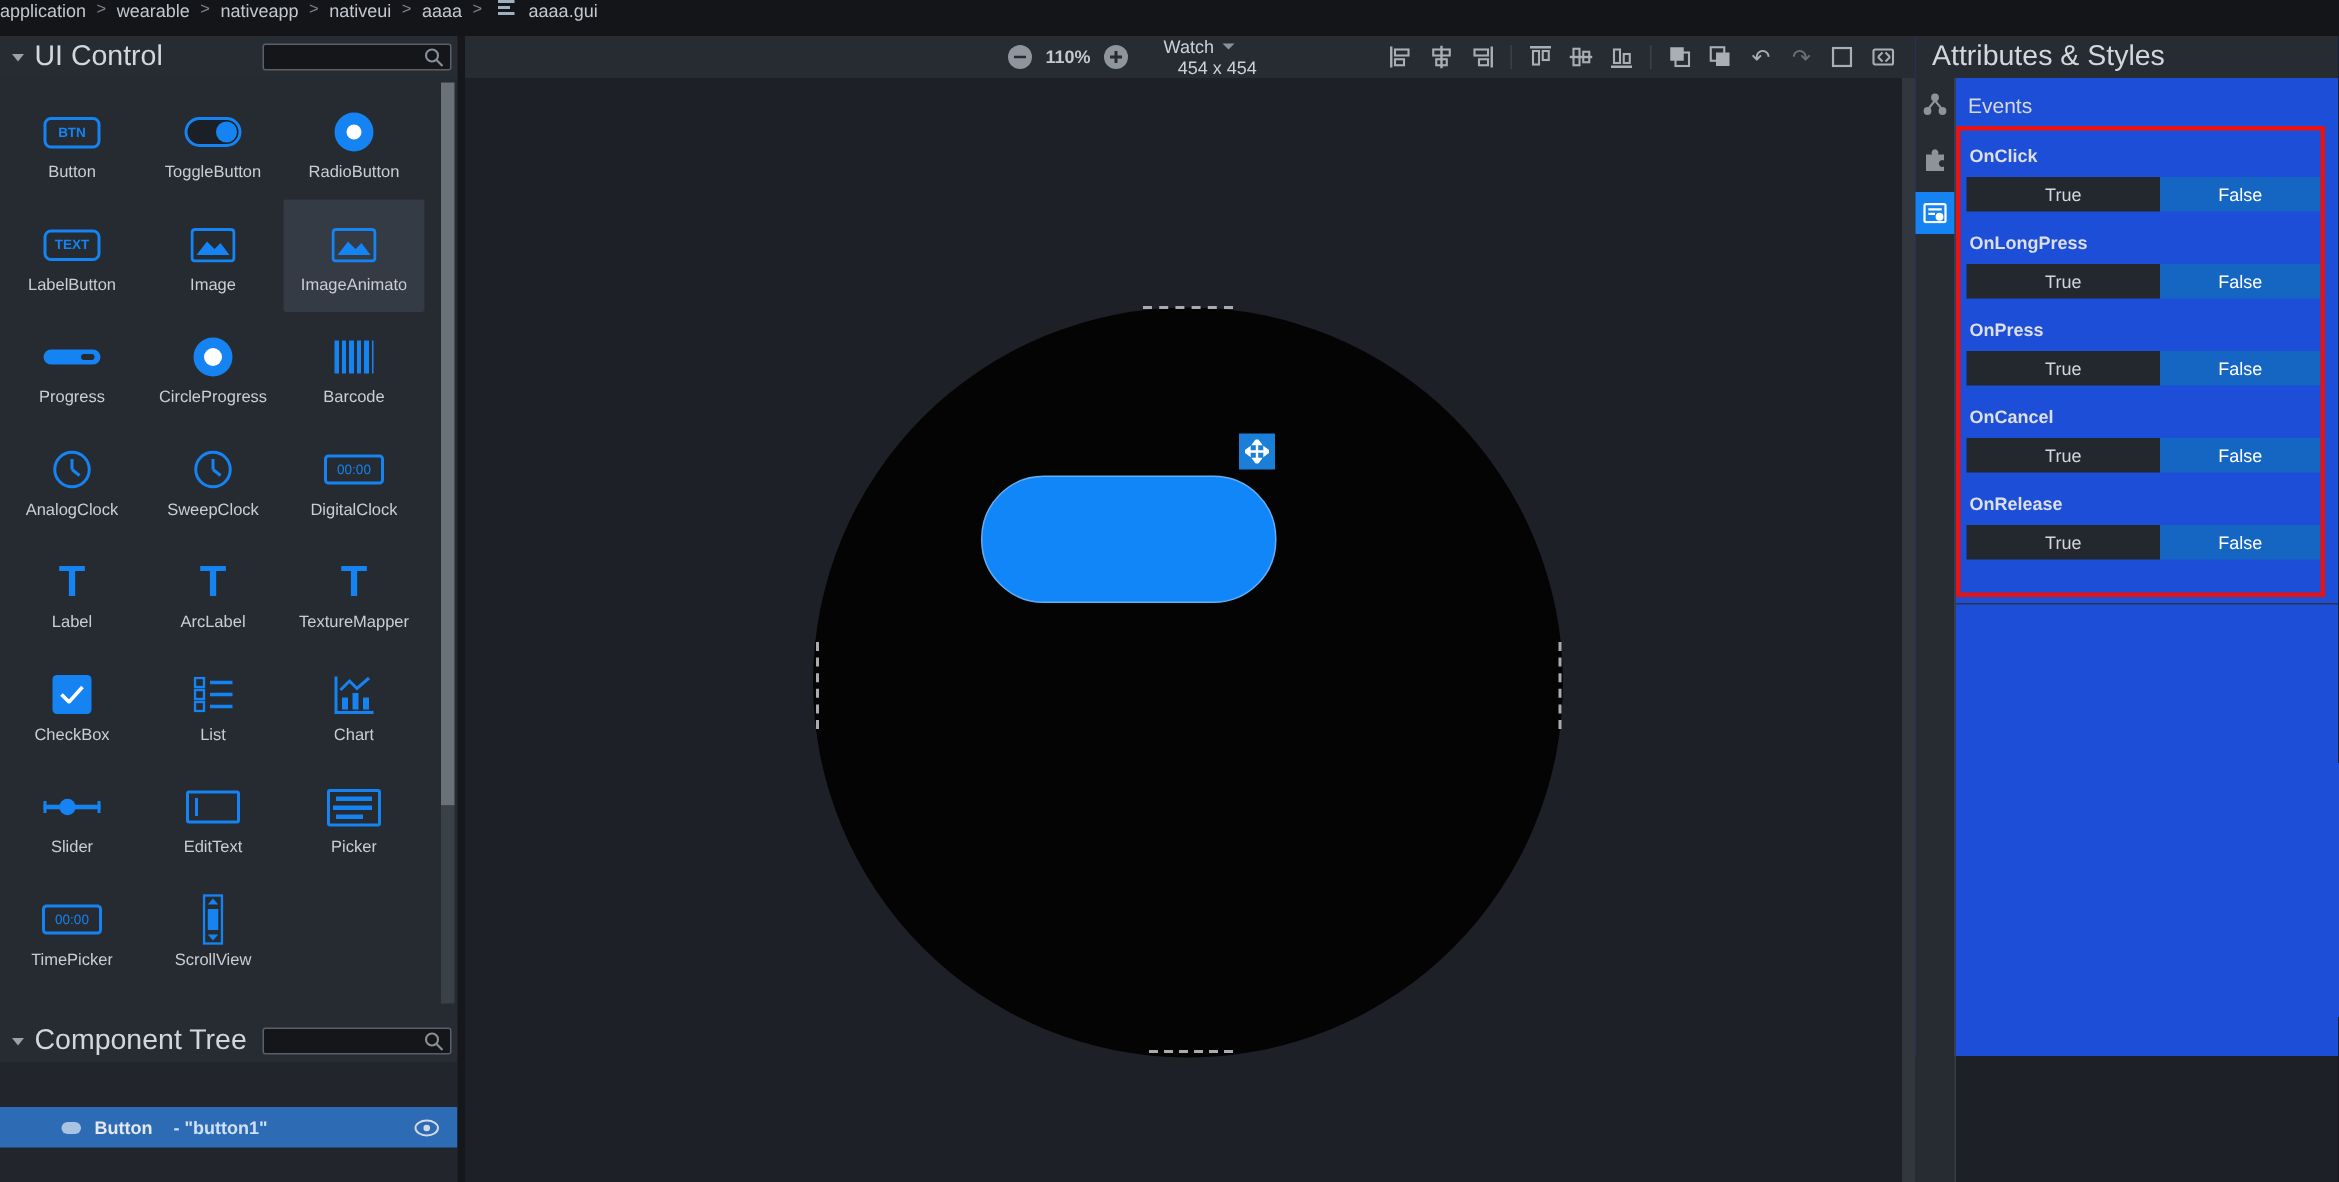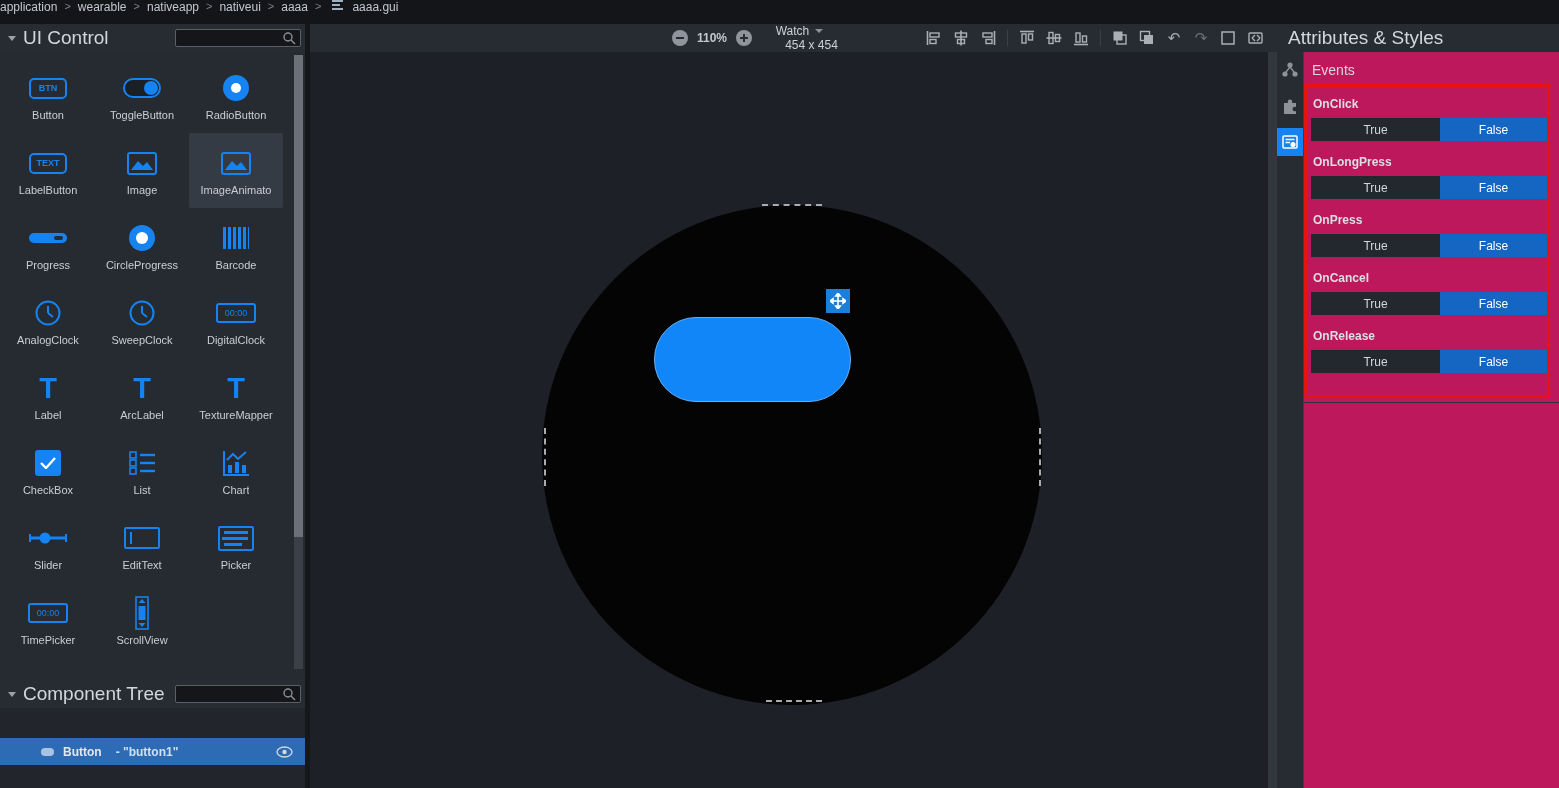--- a/index.html
+++ b/index.html
@@ -82,21 +82,21 @@
 
   .canvas-body { position:absolute; left:310px; top:52px; width:958px; height:736px; background:#1d2026; }
   .watch-face { position:absolute; left:232px; top:153px; width:500px; height:500px; border-radius:50%; background:#040405; }
   .dash-h { position:absolute; border-top:2px dashed #a8abaf; }
   .dash-v { position:absolute; border-left:2px dashed #a8abaf; }
   .blue-btn { position:absolute; left:344px; top:265px; width:197px; height:85px; border-radius:42px; background:#1086f8; border:1px solid #64aef2; cursor:pointer; }
   .move-handle { position:absolute; left:516px; top:237px; width:24px; height:24px; background:#1b7fd8; display:flex; align-items:center; justify-content:center; cursor:move; }
   .canvas-scroll { position:absolute; left:1268px; top:52px; width:9px; height:736px; background:#32373e; }
 
   
-  .right-panel { position:absolute; left:1277px; top:24px; width:282px; height:764px; background:#be185d; }
+  .right-panel { position:absolute; left:1277px; top:24px; width:282px; height:680px; background:#1d4ed8; }
   .icon-strip { position:absolute; left:0; top:28px; width:26px; height:736px; background:#272c33; }
   .strip-ic { width:26px; height:28px; display:flex; align-items:center; justify-content:center; cursor:pointer; }
   .strip-ic.active { background:#1583f2; }
   .strip-vline { position:absolute; left:26px; top:28px; width:1px; height:736px; background:#3a3f46; }
   .events-title { position:absolute; left:35px; top:38px; color:#d6d9dd; font-size:14px; }
   .red-box { position:absolute; left:27px; top:60px; width:246px; height:314px; border:3px solid #e81212; pointer-events:none; z-index:5; }
   .events-list { position:absolute; left:34px; top:60px; width:238px; }
   .event-block { height:58px; position:relative; }
   .event-name { position:absolute; left:2px; top:13px; color:#dcdfe3; font-size:12px; font-weight:bold; }
   .seg { position:absolute; left:0px; top:34px; display:flex; width:236px; height:23px; }

